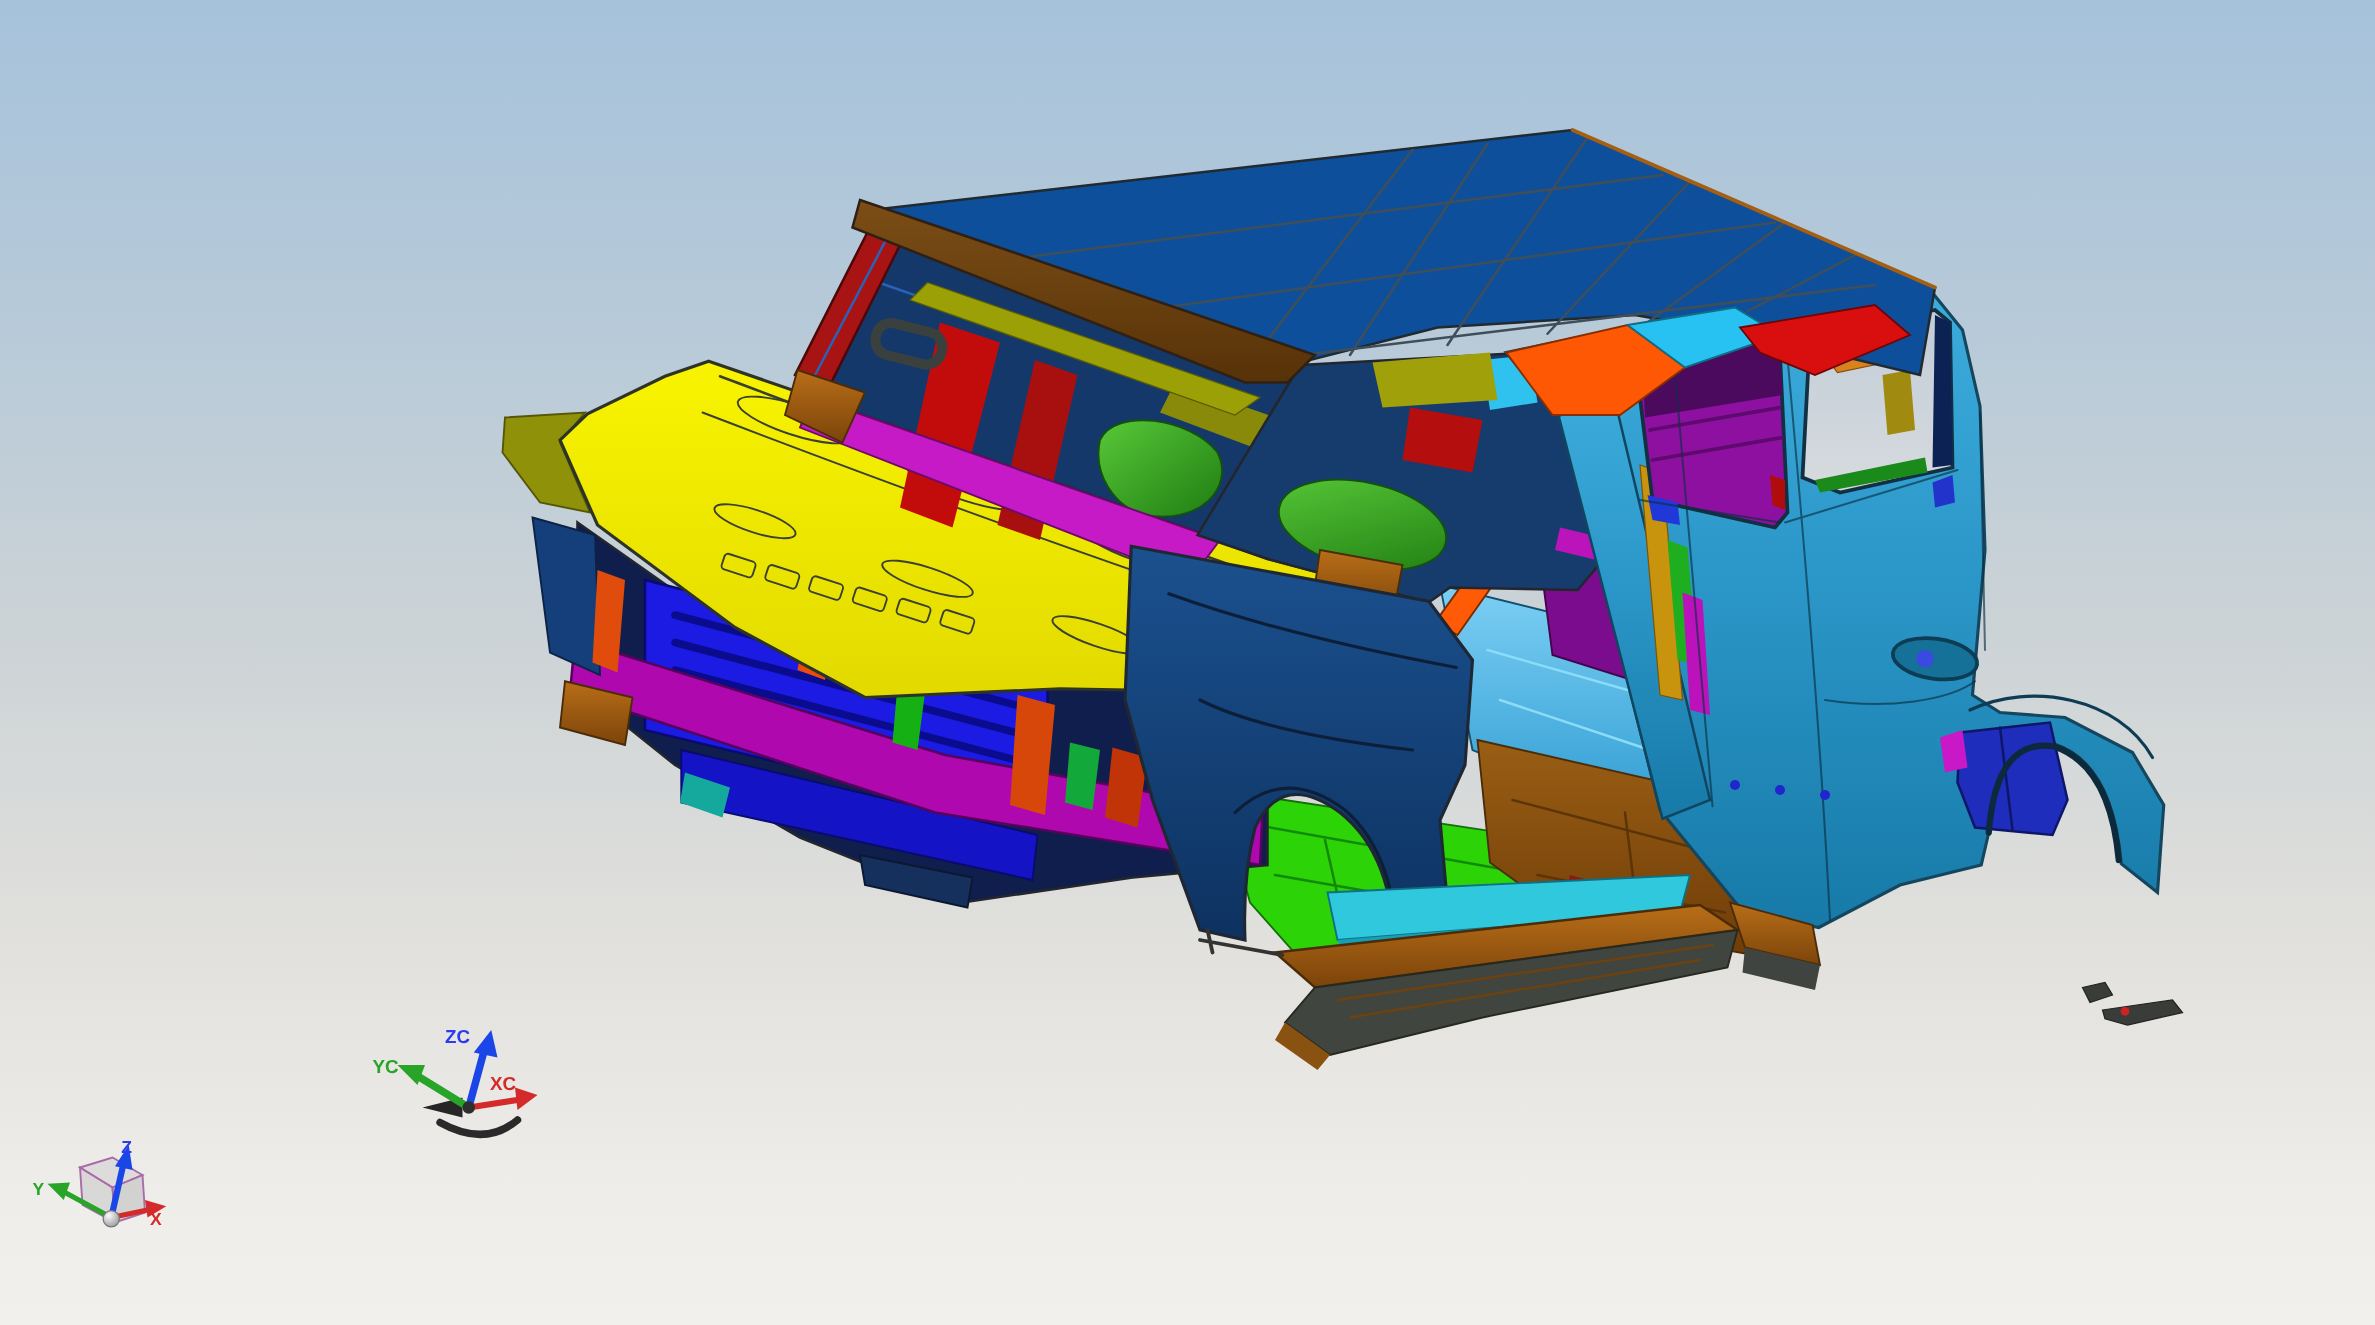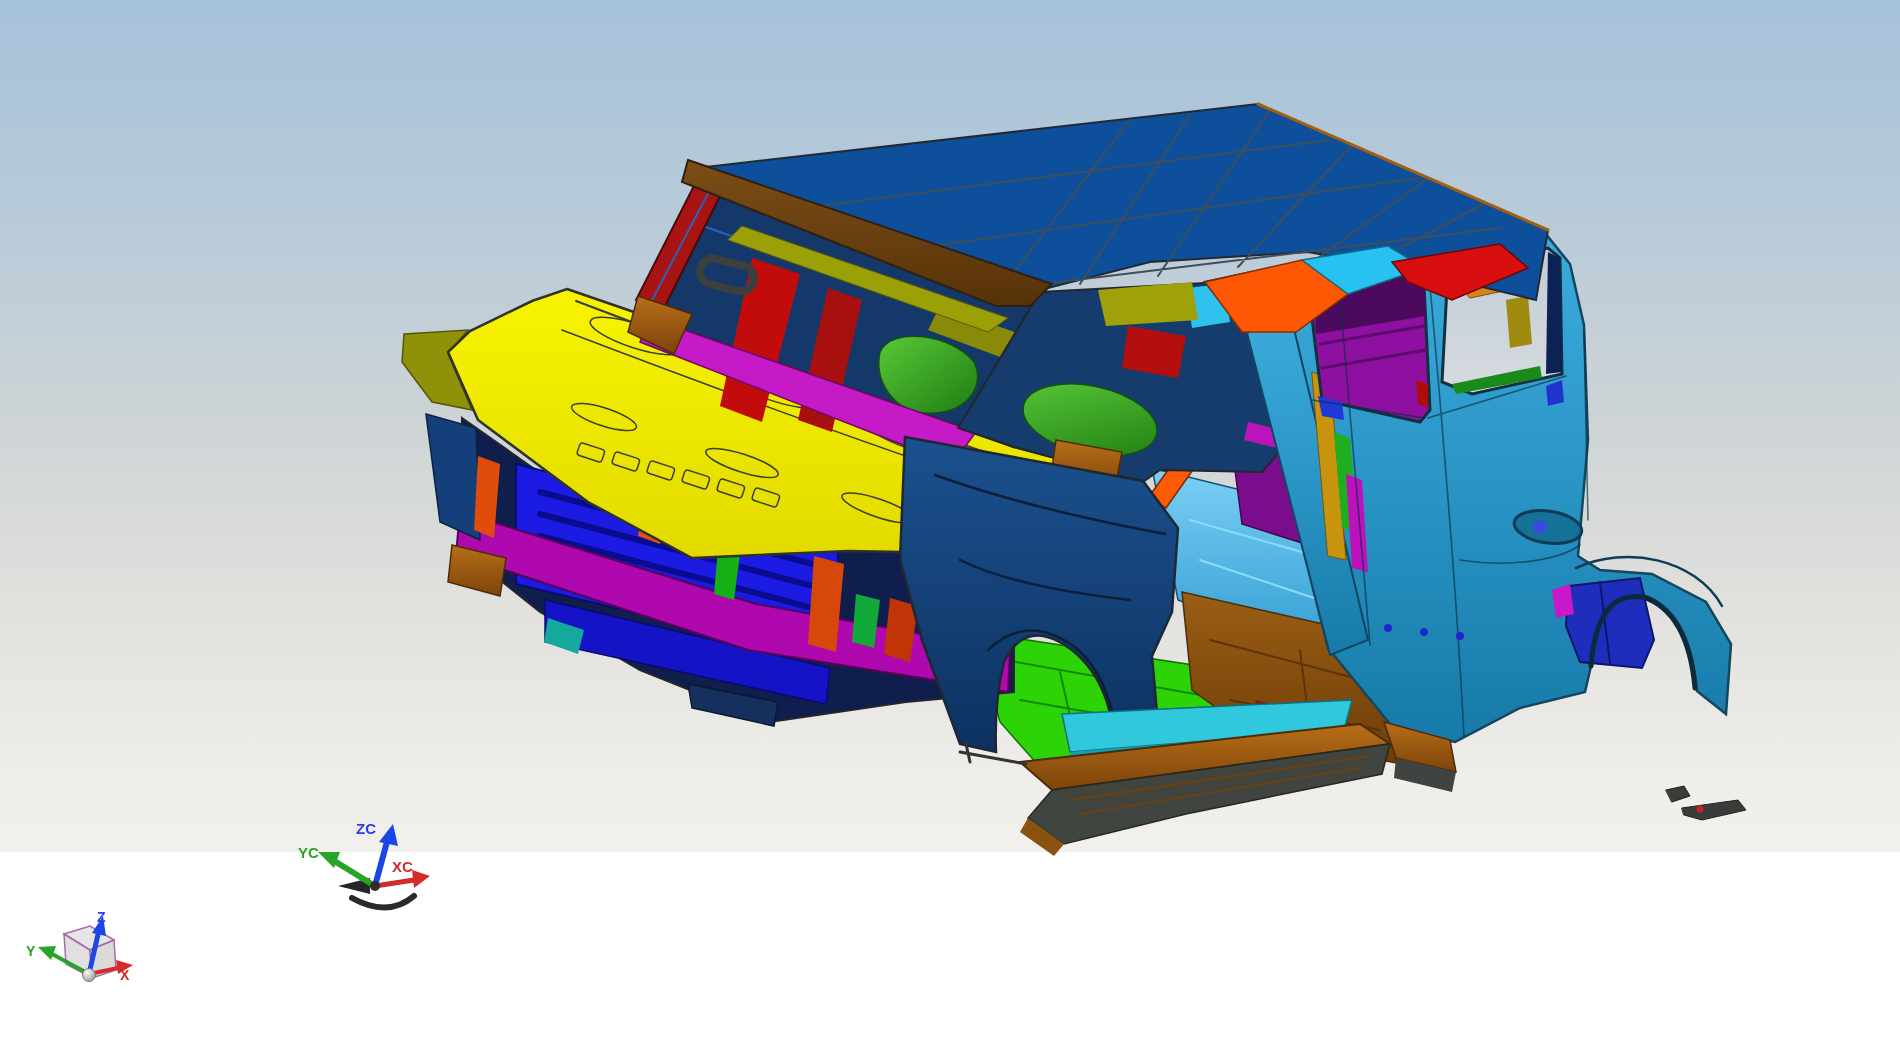--- a/index.html
+++ b/index.html
@@ -1,17 +1,17 @@
 <!DOCTYPE html>
 <html><head>
 <meta charset="utf-8">
 <style>
   html,body{margin:0;padding:0;}
   body{width:1900px;height:1060px;overflow:hidden;font-family:"Liberation Sans",sans-serif;}
-  .stage{position:relative;width:1900px;height:852px;
+  .stage{position:relative;width:1900px;height:1060px;
     background:linear-gradient(180deg,#a6c2db 0%,#b5c9d9 22%,#ccd3d6 48%,#e2e1dd 72%,#efeeea 92%,#f1f0ec 100%);text-align:right;}
   svg{position:absolute;left:0;top:0;display:block;}
   text{font-family:"Liberation Sans",sans-serif;}
 </style>
 </head>
 <body>
 
 <div class="stage">
   <svg id="scene" width="1900" height="1060" viewBox="0 0 1900 1060">
     <defs>

